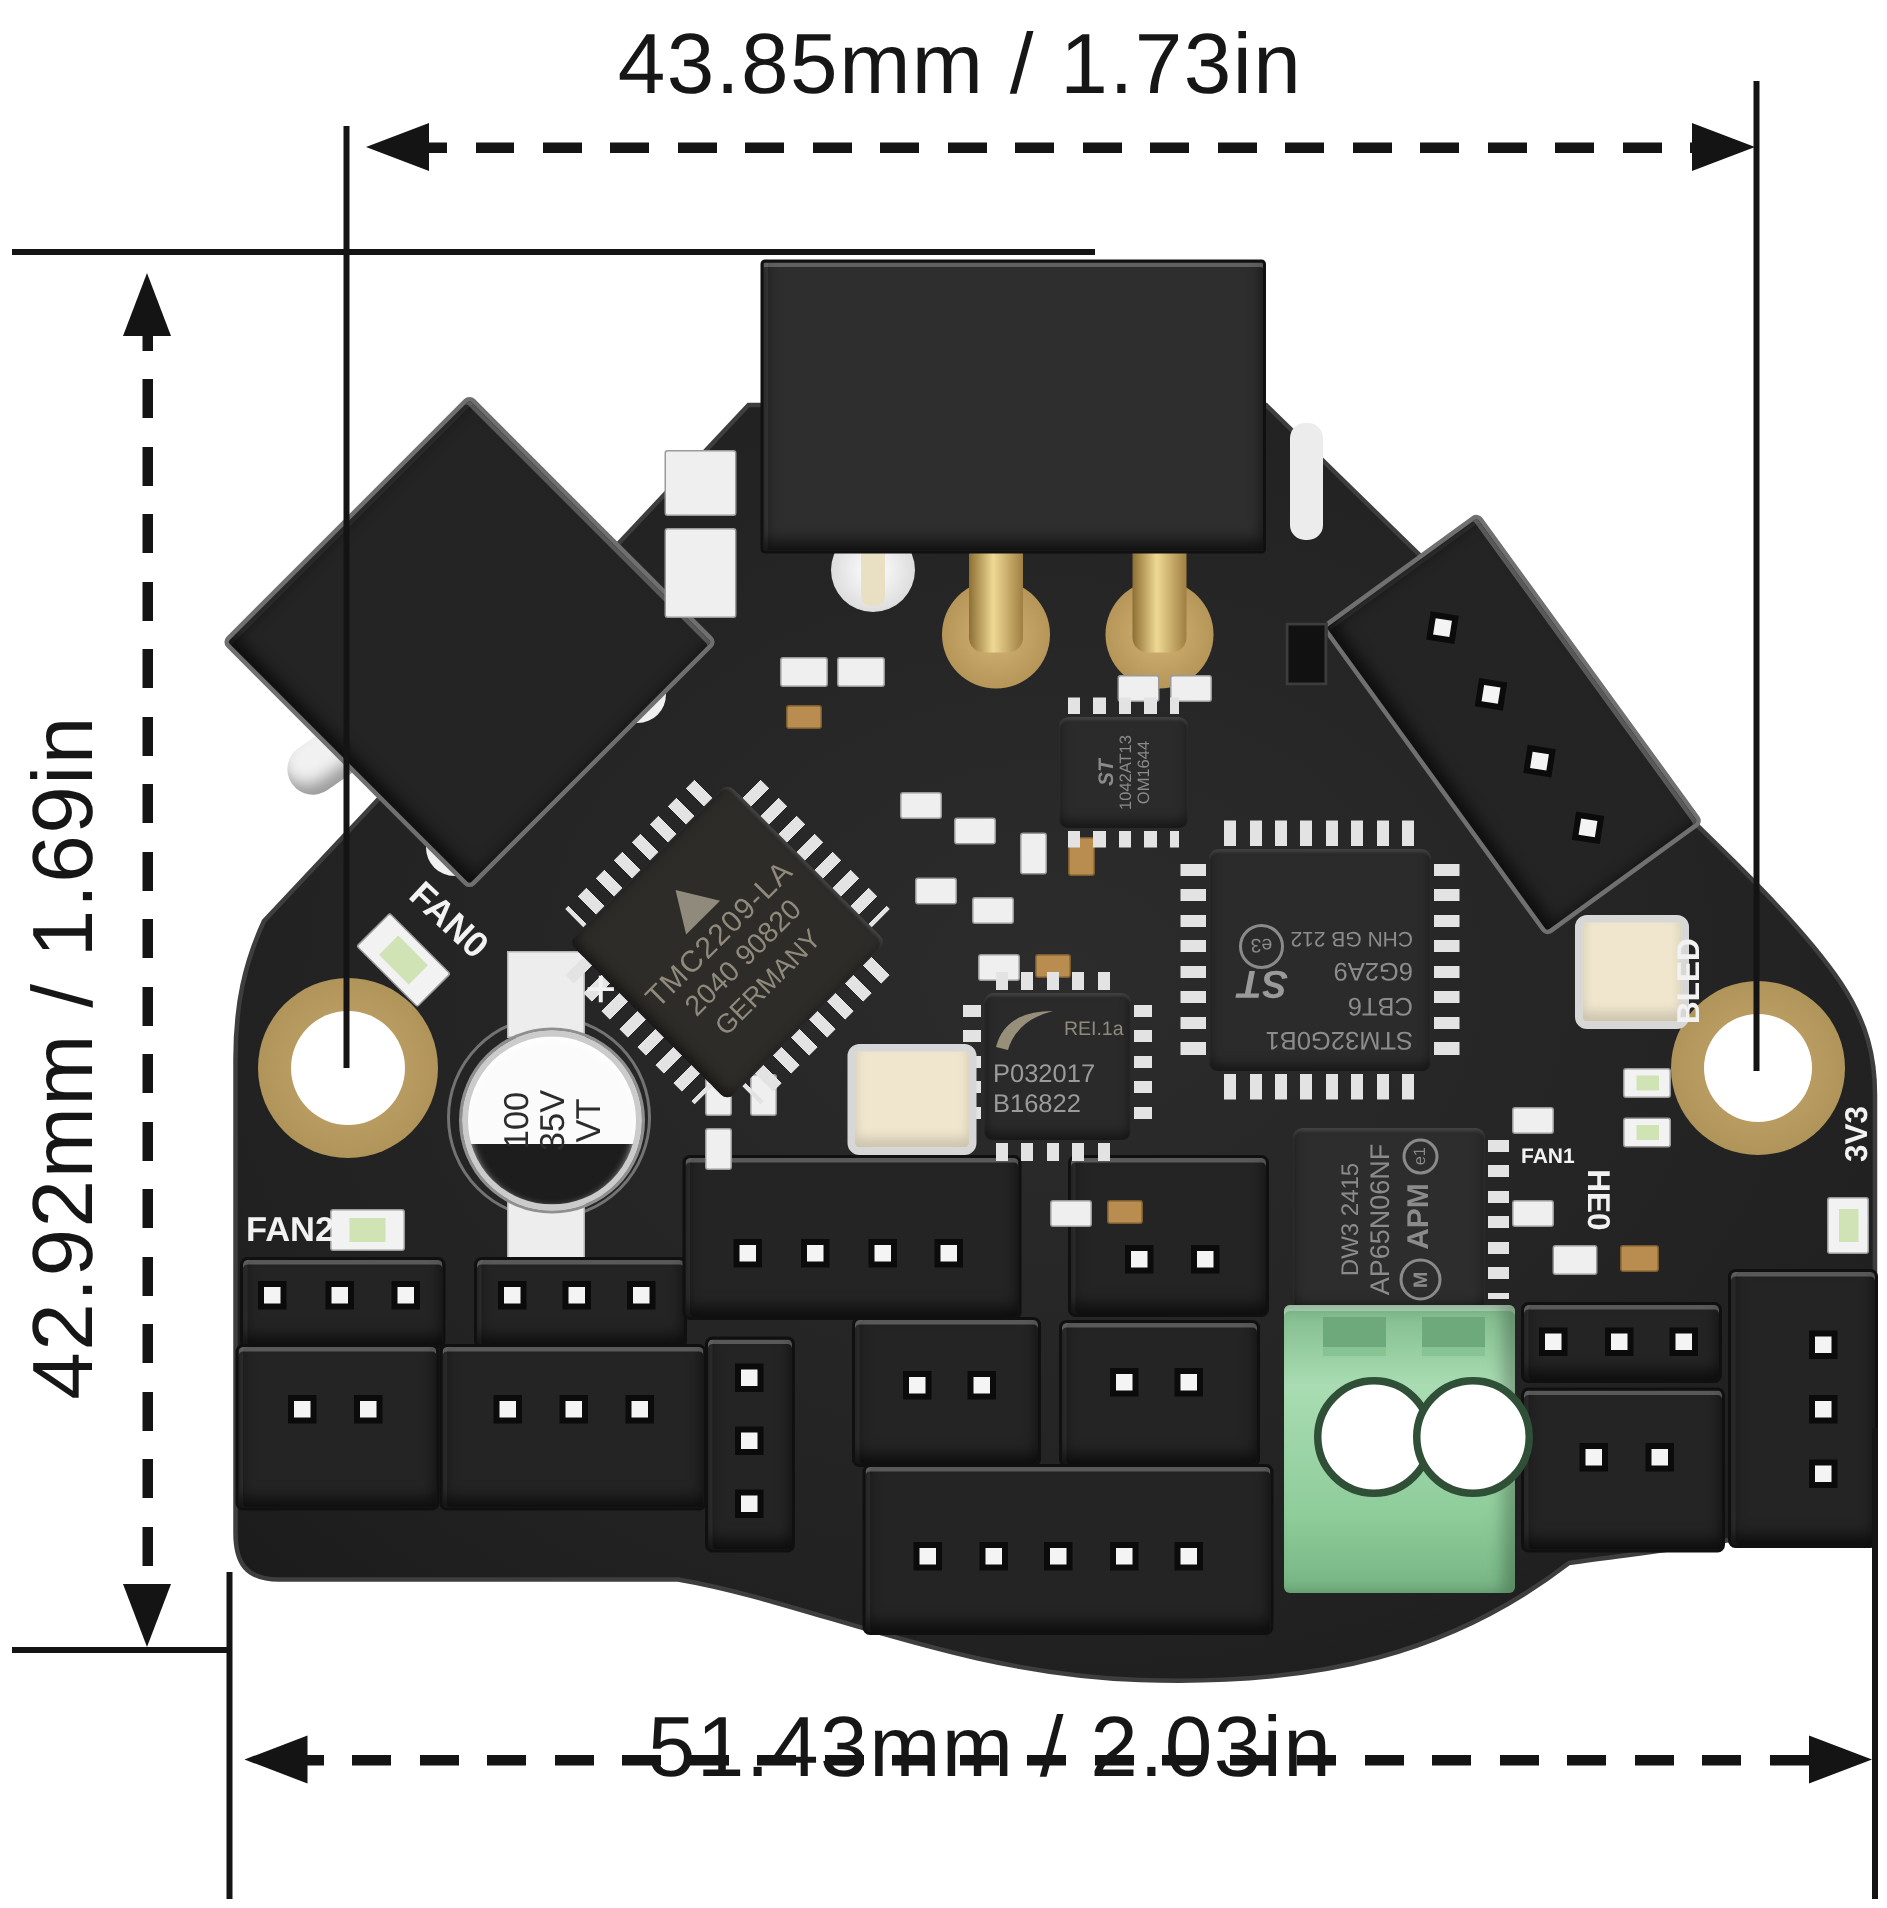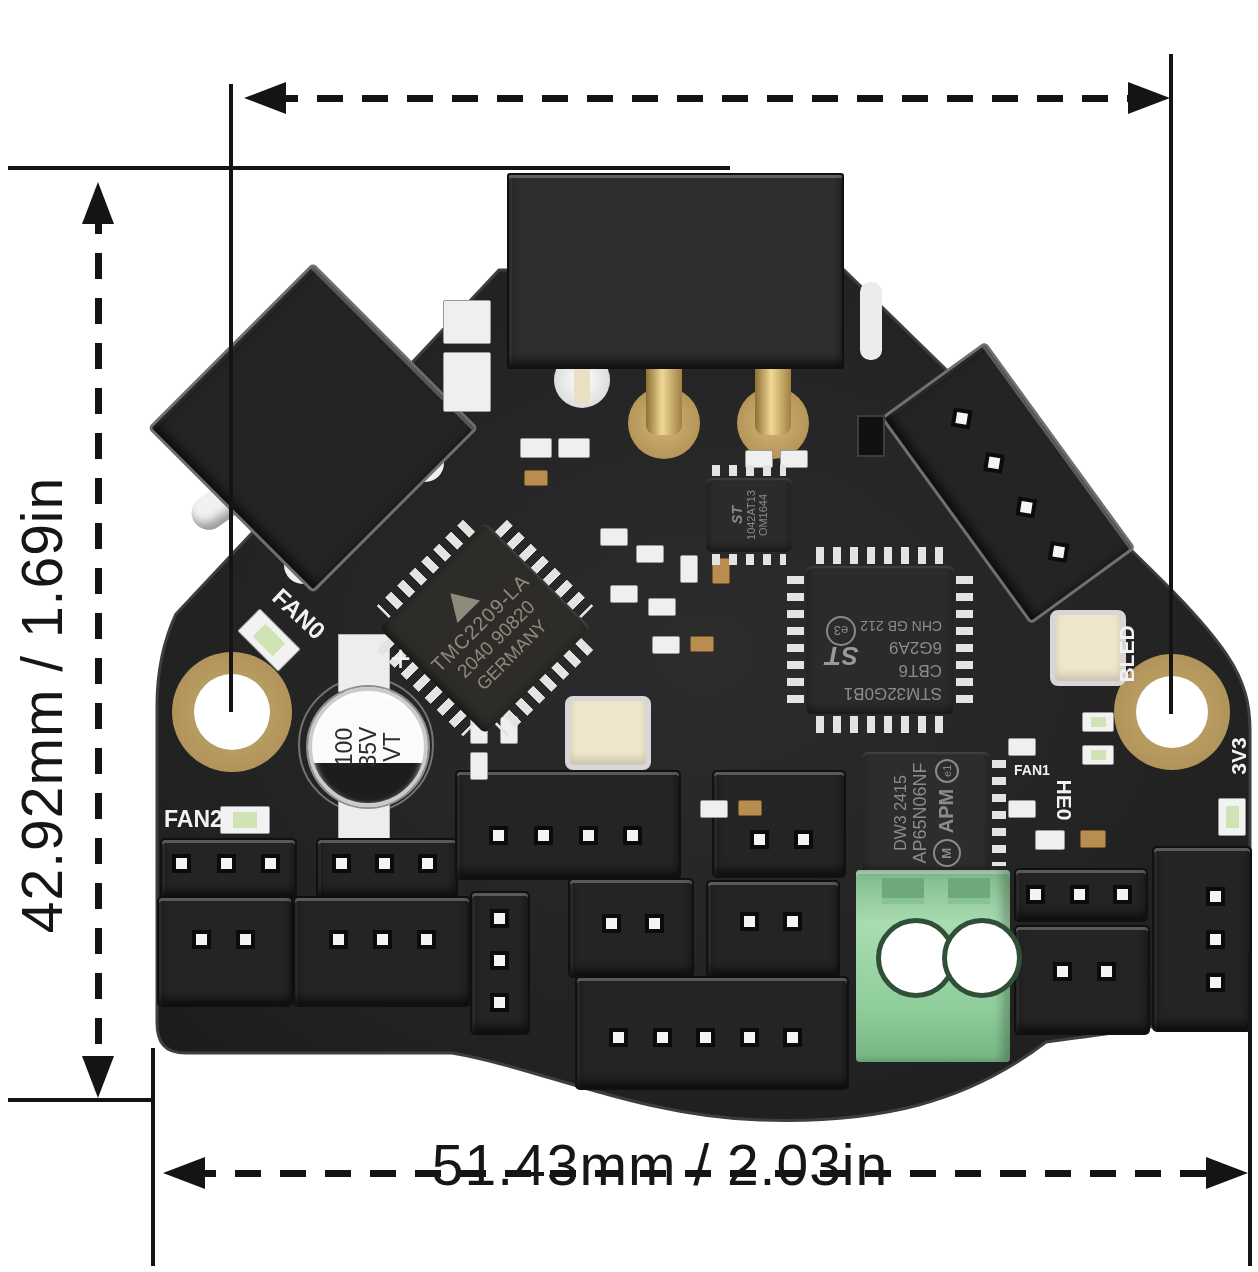--- a/index.html
+++ b/index.html
@@ -125,20 +125,32 @@
       </div>
       <div style="position:absolute;right:4px;top:26px;width:52px;height:52px;border-radius:12px;display:flex;align-items:center;justify-content:center;color:#9a9a9a;font-size:26px;font-style:italic;font-weight:bold;">
           <span>ST</span>
         </div>
       <span class="logo-circ" style="position:absolute;right:14px;bottom:44px;width:26px;height:26px;font-size:13px;">
           <span>e3</span>
         </span>
     </div>
   </div>
 
+  <div class="chip" style="left:656px;top:662px;width:98px;height:98px;background:#2a2a2a;">
+    <div class="pins h" style="left:8px;top:-14px;width:82px;height:12px;"></div>
+    <div class="pins h" style="left:8px;bottom:-14px;width:82px;height:12px;"></div>
+    <div class="pins v" style="left:-14px;top:8px;height:82px;width:12px;"></div>
+    <div class="pins v" style="right:-14px;top:8px;height:82px;width:12px;"></div>
+    <svg width="46" height="34" style="position:absolute;left:4px;top:6px;">
+      <path d="M4 30 Q10 6 42 6 Q18 12 12 32 Z" fill="#988f7b"></path>
+    </svg>
+    <div class="chiptxt" style="position:absolute;right:5px;top:16px;font-size:13px;">REI.1a</div>
+    <div class="chiptxt" style="position:absolute;left:6px;top:44px;font-size:17px;color:#9b9b9b;">P032017</div>
+    <div class="chiptxt" style="position:absolute;left:6px;top:64px;font-size:17px;color:#9b9b9b;">B16822</div>
+  </div>
 
   <div class="chip" style="left:862px;top:752px;width:128px;height:122px;background:#2d2d2d;">
     <div class="pins v" style="right:-16px;top:8px;height:106px;width:14px;"></div>
     <div style="position:absolute;inset:0;display:flex;flex-direction:column;align-items:center;justify-content:center;transform:rotate(-90deg);color:#8b8b8b;">
       <span style="font-size:16px;">DW3 2415</span>
       <span style="font-size:18px;">AP65N06NF</span>
       <span style="display:flex;align-items:center;gap:6px;margin-top:2px;">
         <span class="logo-circ" style="width:24px;height:24px;font-size:13px;font-weight:bold;">
             <span>M</span>
           </span>
@@ -287,20 +299,21 @@
   <div class="silk" style="left:1098px;top:642px;font-size:21px;transform:rotate(-90deg);">BLED</div>
   <div class="silk" style="left:1220px;top:744px;font-size:21px;transform:rotate(-90deg);">3V3</div>
 
   <div class="ext" style="left:229px;top:84px;width:4px;height:628px;"></div>
   <div class="ext" style="left:1169px;top:54px;width:4px;height:660px;"></div>
   <div class="ext" style="left:8px;top:166px;width:722px;height:4px;"></div>
   <div class="ext" style="left:8px;top:1098px;width:146px;height:4px;"></div>
   <div class="ext" style="left:151px;top:1048px;width:4px;height:218px;"></div>
   <div class="ext" style="left:1248px;top:952px;width:4px;height:314px;"></div>
 
+  <div class="dim-label" style="left:290px;top:10px;width:700px;">43.85mm / 1.73in</div>
   <div class="dash-h" style="left:272px;top:95px;width:872px;"></div>
   <div class="tri left" style="left:244px;top:82px;"></div>
   <div class="tri right" style="left:1128px;top:82px;"></div>
 
   <div class="dim-label" style="left:-258px;top:672px;width:600px;transform:rotate(-90deg);">42.92mm / 1.69in</div>
   <div class="dash-v" style="left:95px;top:208px;height:868px;"></div>
   <div class="tri up" style="left:82px;top:182px;"></div>
   <div class="tri down" style="left:82px;top:1056px;"></div>
 
   <div class="dim-label" style="left:310px;top:1132px;width:700px;">51.43mm / 2.03in</div>

